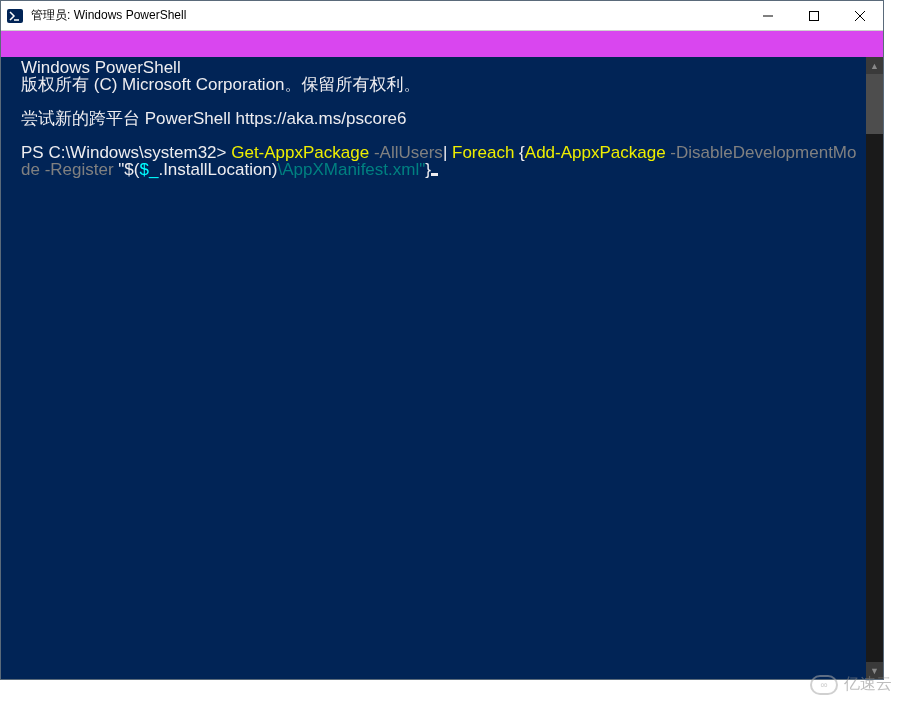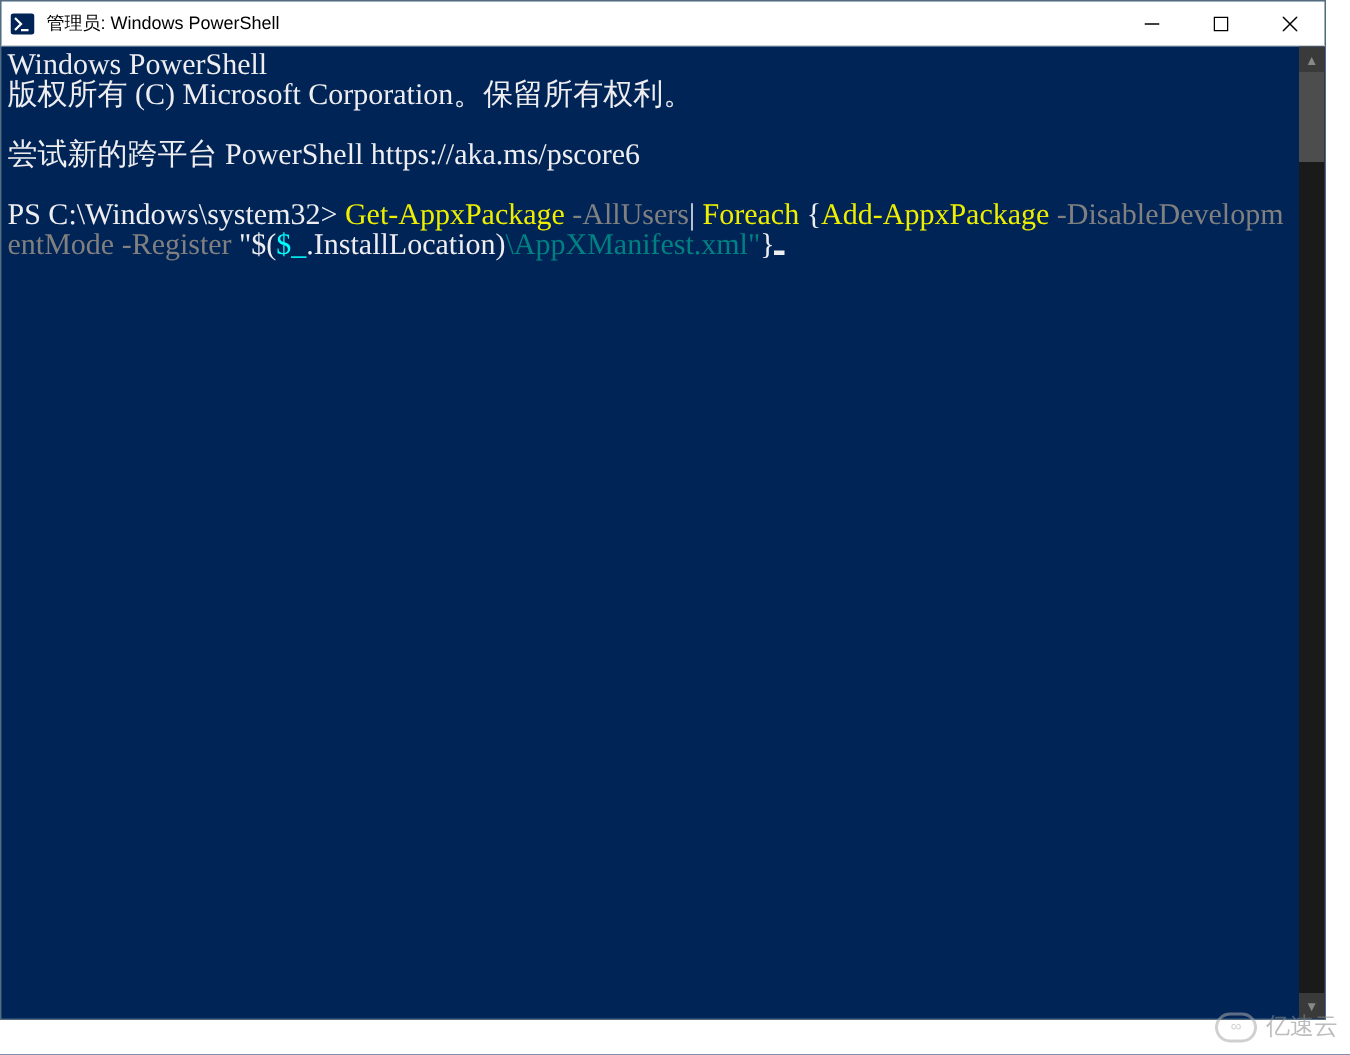--- a/index.html
+++ b/index.html
@@ -10,23 +10,24 @@
     font-family: "Segoe UI", Tahoma, sans-serif;
     overflow: hidden;
     position: relative;
   }
   .window {
     position: absolute;
     top: 0; left: 0;
     width: 884px;
     height: 680px;
     border: 1px solid #5a6a7a;
-    background: #0369a1;
+    background: #d946ef;
     display: flex;
     flex-direction: column;
+    gap: 26px;
   }
   .titlebar {
     height: 30px;
     background: #ffffff;
     display: flex;
     align-items: center;
     border-bottom: 1px solid #d0d0d0;
     flex-shrink: 0;
   }
   .title-icon {
@@ -55,23 +56,23 @@
     cursor: pointer;
   }
   .terminal-wrap {
     flex: 1;
     display: flex;
     background: #012456;
     overflow: hidden;
   }
   .terminal {
     flex: 1;
-    padding: 2px 4px 4px 4px;
-    font-family: Liberation Serif, serif;
-    font-size: 20px;
+    padding: 2px 4px 4px 20px;
+    font-family: Liberation Sans, sans-serif;
+    font-size: 17px;
     line-height: 1.0;
     color: #eeedf0;
     white-space: pre-wrap;
     word-break: break-all;
     overflow-y: auto;
   }
   .scrollbar {
     width: 17px;
     background: #2a2a2a;
     display: flex;

